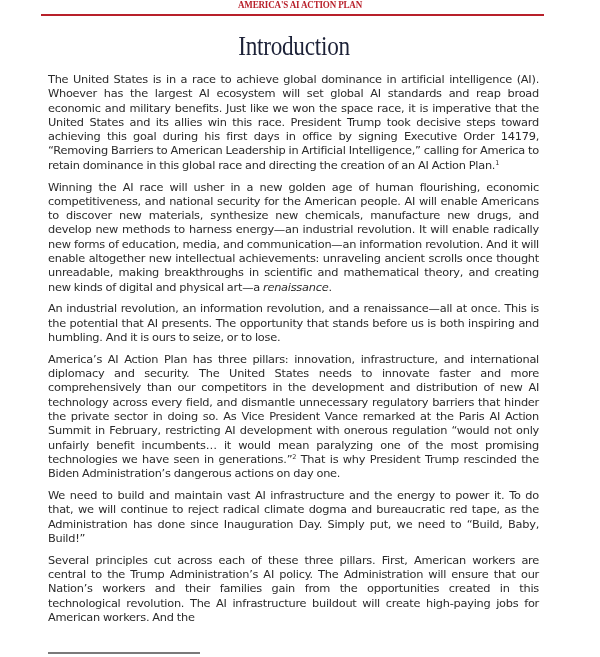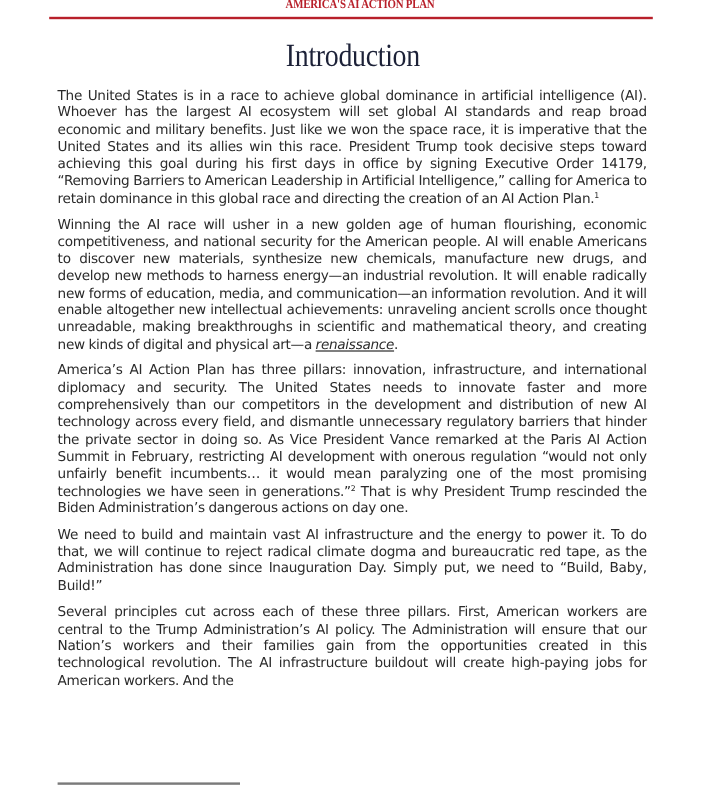--- a/index.html
+++ b/index.html
@@ -67,21 +67,20 @@
       word-spacing: -0.3px;
       color: #2b2b2b;
     }
     .body-text p sup {
       font-size: 6.5px;
       line-height: 0;
       vertical-align: 4px;
     }
     .body-text p em {
       font-style: italic;
-      text-decoration: underline;
     }
     .footnote-rule {
       position: absolute;
       left: 48px;
       top: 652px;
       width: 152px;
       height: 1.5px;
       background: #7a7a7a;
     }
   </style>
@@ -91,20 +90,21 @@
 <div class="running-header">AMERICA'S AI ACTION PLAN</div>
 <div class="header-rule"></div>
 
 <h1 class="page-title" style="margin:0;font-weight:normal;">Introduction</h1>
 
 <div class="body-text">
   <p><span>The United States is in a race to achieve global dominance in artificial intelligence (AI). Whoever has the largest AI ecosystem will set global AI standards and reap broad economic and military benefits. Just like we won the space race, it is imperative that the United States and its allies win this race. President Trump took decisive steps toward achieving this goal during his first days in office by signing Executive Order 14179, “Removing Barriers to American Leadership in Artificial Intelligence,” calling for America to retain dominance in this global race and directing the creation of an AI Action Plan.</span><sup>1</sup></p>
 
   <p><span>Winning the AI race will usher in a new golden age of human flourishing, economic competitiveness, and national security for the American people. AI will enable Americans to discover new materials, synthesize new chemicals, manufacture new drugs, and develop new methods to harness energy—an industrial revolution. It will enable radically new forms of education, media, and communication—an information revolution. And it will enable altogether new intellectual achievements: unraveling ancient scrolls once thought unreadable, making breakthroughs in scientific and mathematical theory, and creating new kinds of digital and physical art—a </span><em>renaissance</em><span>.</span></p>
 
+  <p><span>An industrial revolution, an information revolution, and a renaissance—all at once. This is the potential that AI presents. The opportunity that stands before us is both inspiring and humbling. And it is ours to seize, or to lose.</span></p>
 
   <p><span>America’s AI Action Plan has three pillars: innovation, infrastructure, and international diplomacy and security. The United States needs to innovate faster and more comprehensively than our competitors in the development and distribution of new AI technology across every field, and dismantle unnecessary regulatory barriers that hinder the private sector in doing so. As Vice President Vance remarked at the Paris AI Action Summit in February, restricting AI development with onerous regulation “would not only unfairly benefit incumbents… it would mean paralyzing one of the most promising technologies we have seen in generations.”</span><sup>2</sup><span> That is why President Trump rescinded the Biden Administration’s dangerous actions on day one.</span></p>
 
   <p><span>We need to build and maintain vast AI infrastructure and the energy to power it. To do that, we will continue to reject radical climate dogma and bureaucratic red tape, as the Administration has done since Inauguration Day. Simply put, we need to “Build, Baby, Build!”</span></p>
 
 
   <p><span>Several principles cut across each of these three pillars. First, American workers are central to the Trump Administration’s AI policy. The Administration will ensure that our Nation’s workers and their families gain from the opportunities created in this technological revolution. The AI infrastructure buildout will create high-paying jobs for American workers. And the</span></p>
 </div>
 
 <div class="footnote-rule"></div>

